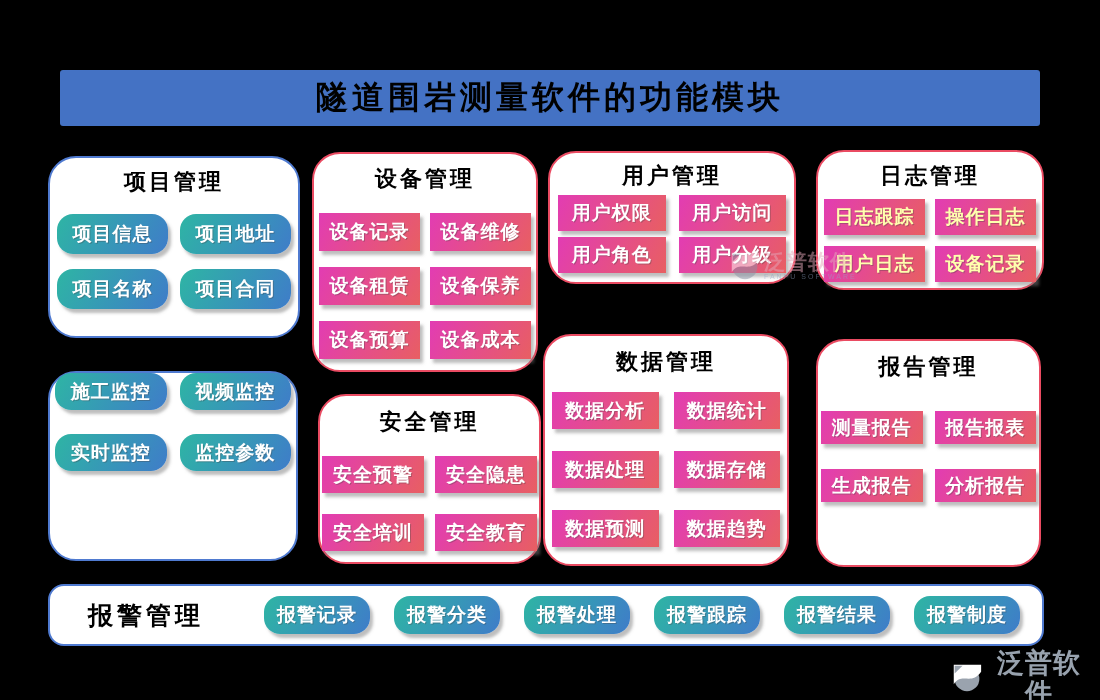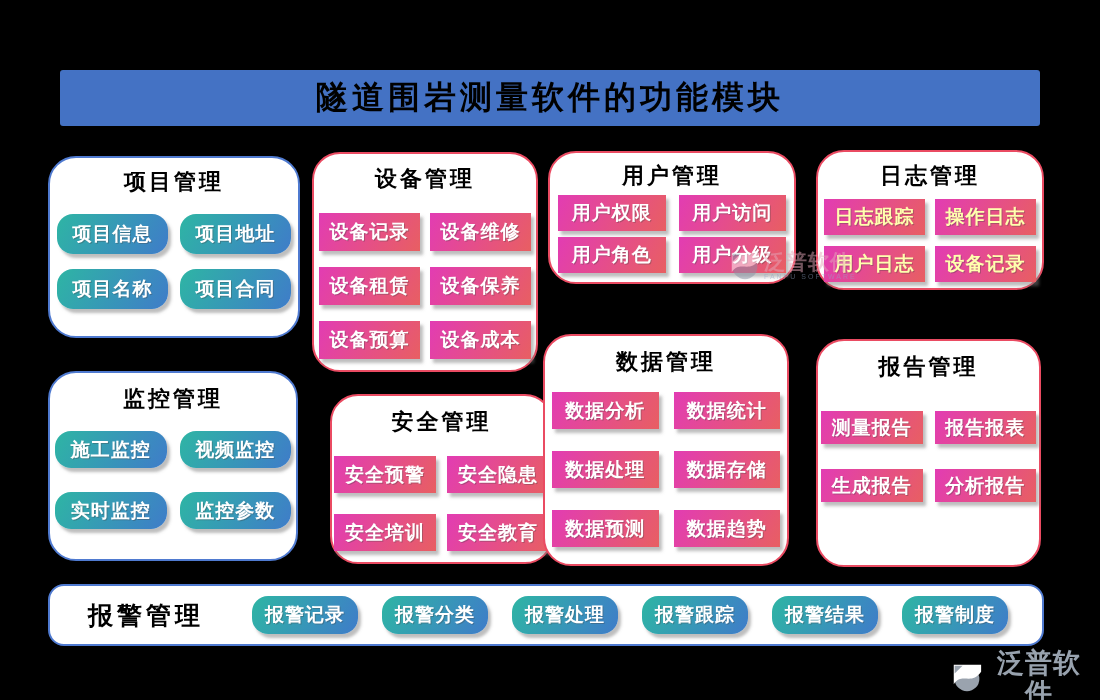--- a/index.html
+++ b/index.html
@@ -46,29 +46,29 @@
     background:linear-gradient(120deg,var(--pink-a,#E23CB3) 0%,var(--pink-b,#E85F62) 100%);
   }
   .theme-pink-yellow .btn { color:var(--log-text,#FFFFAE); }
 
   
   #card-project { left:48px;  top:156px; width:252px; height:182px;font-family:Liberation Mono, monospace; --tmt:12px; --tmb:16px; --rg:15px; --cg:12px; --bh:40px; --pad:0 7px; }
   #card-device  { left:312px; top:152px; width:226px; height:220px; --tmt:11px; --tmb:20px; --rg:16px; --cg:10px; --bh:38px; --pad:0 5px; }
   #card-user    { left:548px; top:151px; width:248px; height:133px; --tmt:9px;  --tmb:5px;  --rg:6px;  --cg:13px; --bh:36px; --pad:0 8px; }
   #card-log     { left:816px; top:150px; width:228px; height:140px; --tmt:10px; --tmb:9px;  --rg:11px; --cg:10px; --bh:36px; --pad:0 6px; }
   #card-monitor { left:48px;  top:371px; width:250px; height:190px; --tmt:12px; --tmb:18px; --rg:24px; --cg:13px; --bh:37px; --pad:0 5px; }
-  #card-safety  { left:318px; top:394px; width:223px; height:170px;margin-left:12px; --tmt:12px; --tmb:20px; --rg:21px; --cg:11px; --bh:37px; --pad:0 2px; }
+  #card-safety  { left:318px; top:394px; width:223px; height:170px; --tmt:12px; --tmb:20px; --rg:21px; --cg:11px; --bh:37px; --pad:0 2px; }
   #card-data    { left:543px; top:334px; width:246px; height:232px; --tmt:12px; --tmb:16px; --rg:22px; --cg:15px; --bh:37px; --pad:0 7px; }
   #card-report  { left:816px; top:339px; width:225px; height:228px; --tmt:12px; --tmb:30px; --rg:25px; --cg:12px; --bh:33px; --pad:0 3px; }
 
   
   #alarm-bar {
     position:absolute; left:48px; top:584px; width:996px; height:62px;
     border:2.5px solid var(--blue-border,#4F7AD0); border-radius:16px; background:#fff;
-    box-sizing:border-box; display:flex; align-items:center; padding-left:38px; gap:12px;
+    box-sizing:border-box; display:flex; align-items:center; padding-left:38px; gap:24px;
   }
   #alarm-title { font-size:25px; font-weight:bold; color:#000; letter-spacing:4px; margin-right:4px; }
   #alarm-buttons { display:flex; gap:24px;margin-left:32px; }
   #alarm-buttons .btn { width:106px; height:38px; font-size:19px; }
 
   
   #watermark {
     position:absolute; left:730px; top:251px; display:flex; align-items:flex-start;
     opacity:0.5; z-index:20; pointer-events:none;
   }
@@ -122,21 +122,20 @@
       <div id="card-log" class="card theme-pink-yellow b-pink">
         <div class="card-title">日志管理</div>
         <div class="btn-grid">
           <div class="btn">日志跟踪</div>
           <div class="btn">操作日志</div>
           <div class="btn">用户日志</div>
           <div class="btn">设备记录</div>
         </div>
       </div>
       <div id="card-monitor" class="card theme-blue b-blue">
-        <div class="card-title">监控管理</div>
         <div class="btn-grid">
           <div class="btn">施工监控</div>
           <div class="btn">视频监控</div>
           <div class="btn">实时监控</div>
           <div class="btn">监控参数</div>
         </div>
       </div>
       <div id="card-safety" class="card theme-pink b-pink">
         <div class="card-title">安全管理</div>
         <div class="btn-grid">

